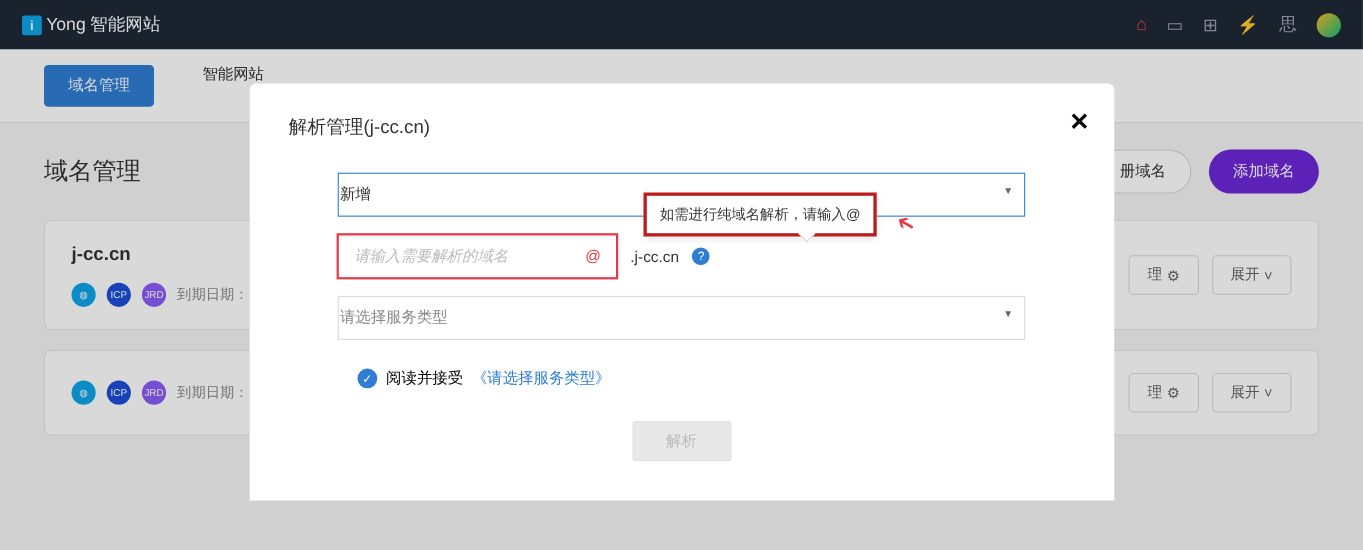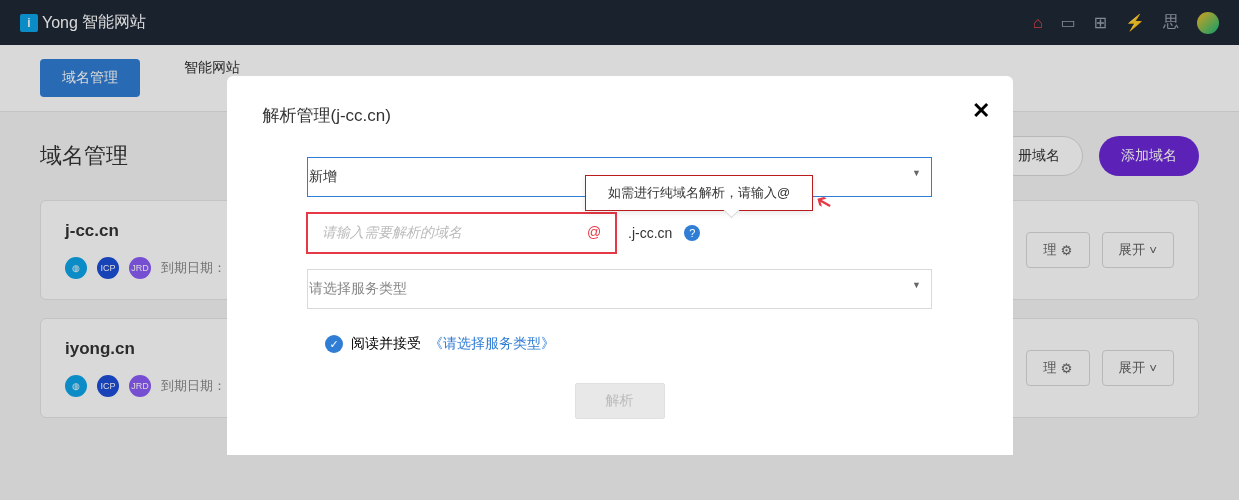--- a/index.html
+++ b/index.html
@@ -39,25 +39,25 @@
 .modal-backdrop { position: absolute; inset: 0; background: rgba(0,0,0,0.15); display: flex; align-items: flex-start; justify-content: center; }
 .modal { background: #fff; width: 786px; border-radius: 6px 6px 0 0; margin-top: 76px; padding: 28px 36px 36px; position: relative; }
 .modal-title { font-size: 17px; color: #333; margin-bottom: 30px; }
 .modal-close { position: absolute; right: 22px; top: 22px; font-size: 22px; font-weight: bold; cursor: pointer; }
 
 .form-row { margin-bottom: 16px; display: flex; align-items: center; }
 .select { flex: 1; border: 1px solid #2f7dd4; padding: 10px 1px; font-size: 14px; color: #333; position: relative; background: #fff; }
 .select.gray { border-color: #d9d9d9; color: #888; }
 .select::after { content: "▼"; position: absolute; right: 10px; font-size: 9px; color: #666; }
 .domain-input-wrap { display: flex; align-items: center; gap: 12px; position: relative; }
-.domain-input { width: 309px; border: 1px solid #d9d9d9; padding: 10px 14px; font-size: 14px; font-style: italic; color: #999; outline: 2px solid #e63946; outline-offset: -1px; }
+.domain-input { width: 254px; border: 1px solid #d9d9d9; padding: 10px 14px; font-size: 14px; font-style: italic; color: #999; outline: 2px solid #e63946; outline-offset: -1px; }
 .domain-suffix { font-size: 14px; color: #333; }
 .help-icon { width: 16px; height: 16px; border-radius: 50%; background: #2f7dd4; color: #fff; display: inline-flex; align-items: center; justify-content: center; font-size: 11px; }
 
-.tooltip { position: absolute; top: -38px; left: 278px; background: #fff; border: 1px solid #b91c1c; padding: 8px 22px; font-size: 13px; color: #333; box-shadow: 0 2px 6px rgba(0,0,0,0.1); white-space: nowrap; }
+.tooltip { position: absolute; top: -38px; left: 278px; background: #fff; border: 3px solid #b91c1c; padding: 8px 12px; font-size: 13px; color: #333; box-shadow: 0 2px 6px rgba(0,0,0,0.1); white-space: nowrap; }
 .tooltip::after { content: ""; position: absolute; bottom: -6px; left: 140px; width: 10px; height: 10px; background: #fff; border-right: 1px solid #d9d9d9; border-bottom: 1px solid #d9d9d9; transform: rotate(45deg); }
 .arrow-red { position: absolute; top: -22px; left: 508px; color: #e63946; font-size: 20px; transform: rotate(210deg); }
 
 .checkbox-row { display: flex; align-items: center; gap: 8px; margin: 26px 0 30px 18px; font-size: 14px; }
 .check-icon { width: 18px; height: 18px; border-radius: 50%; background: #2f7dd4; color: #fff; display: inline-flex; align-items: center; justify-content: center; font-size: 11px; }
 .link { color: #2f7dd4; }
 
 .modal-actions { display: flex; justify-content: center; gap: 16px; }
 .modal-btn { padding: 8px 30px; font-size: 14px; border-radius: 2px; cursor: pointer; border: 1px solid; }
 .modal-btn-outline { background: #fff; border-color: #2f7dd4; color: #2f7dd4; }
@@ -114,21 +114,20 @@
         </button>
       <button class="btn-text">
           <span>展开</span> 
           <span>˅</span>
         </button>
     </div>
   </div>
 
   <div class="card">
     <div class="card-left">
-      <span class="domain-name">iyong.cn</span>
       <div class="card-meta">
         <span class="badge badge-globe">◍</span>
         <span class="badge badge-icp">ICP</span>
         <span class="badge badge-jrd">JRD</span>
         <span>到期日期：</span>
       </div>
     </div>
     <div class="card-actions">
       <button class="btn-text">
           <span>理</span> 

